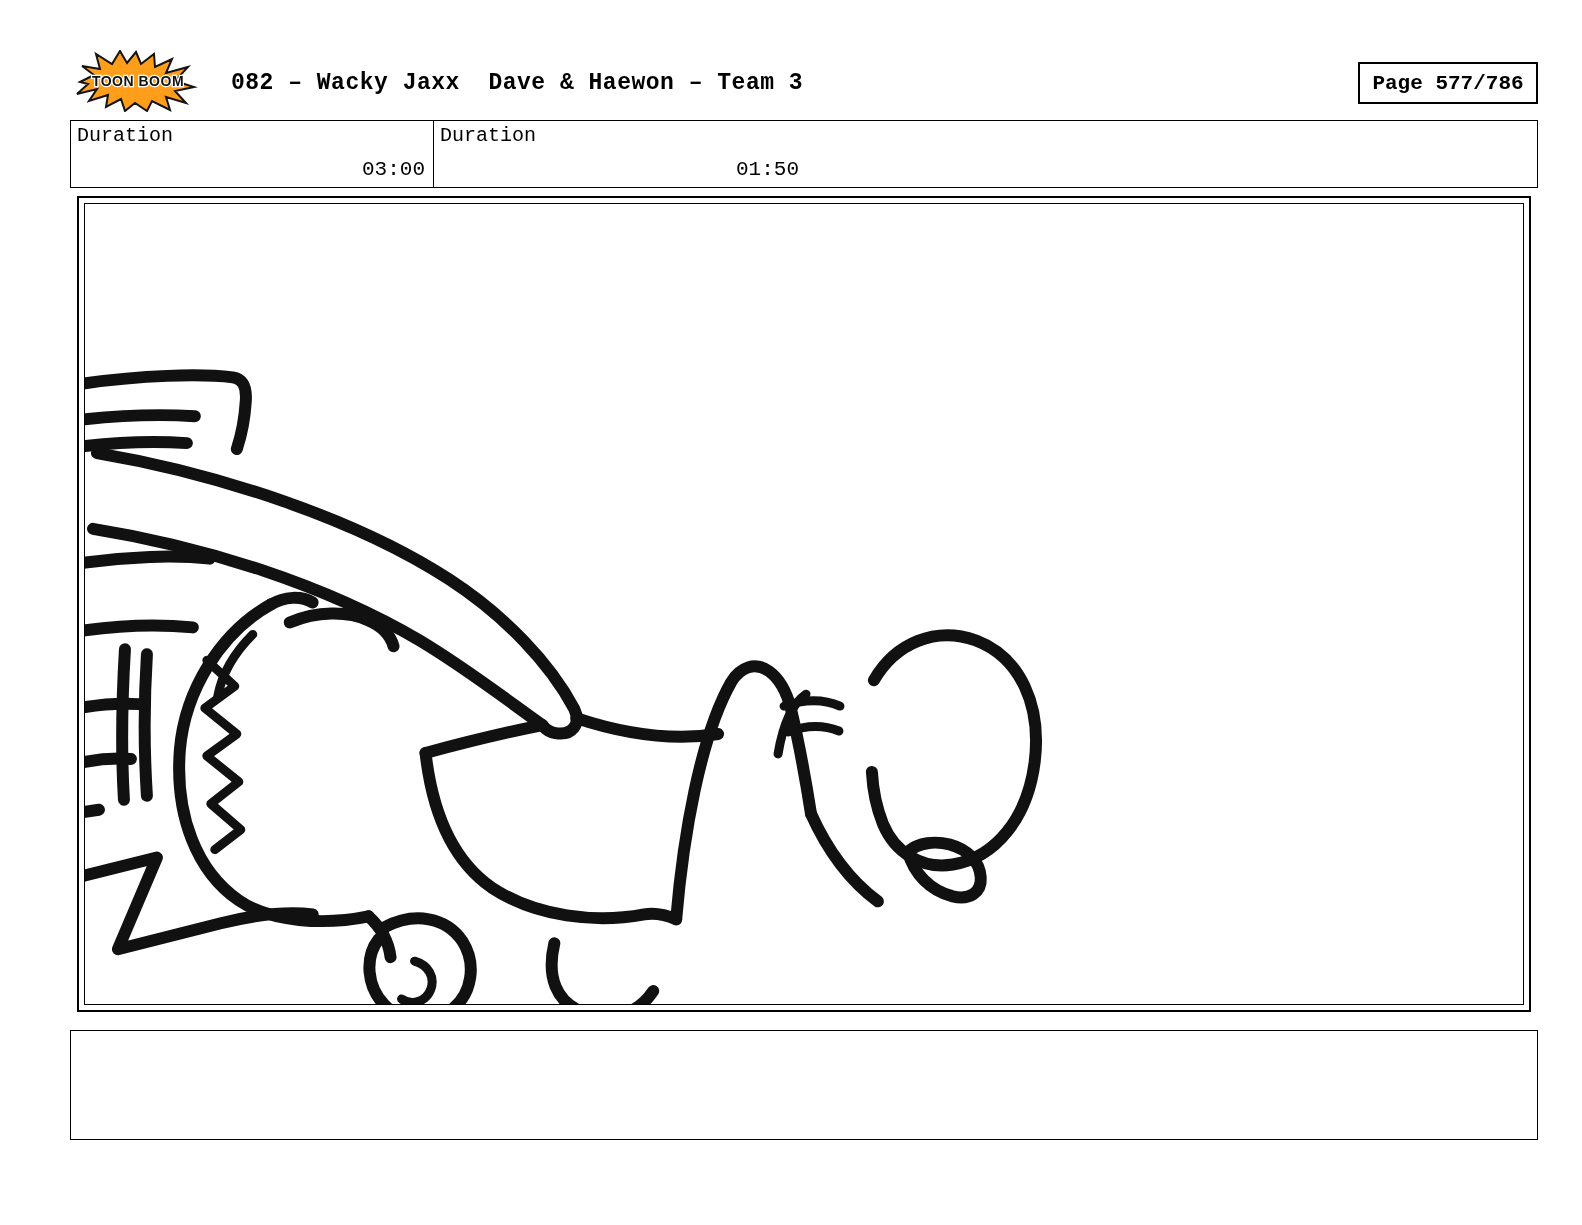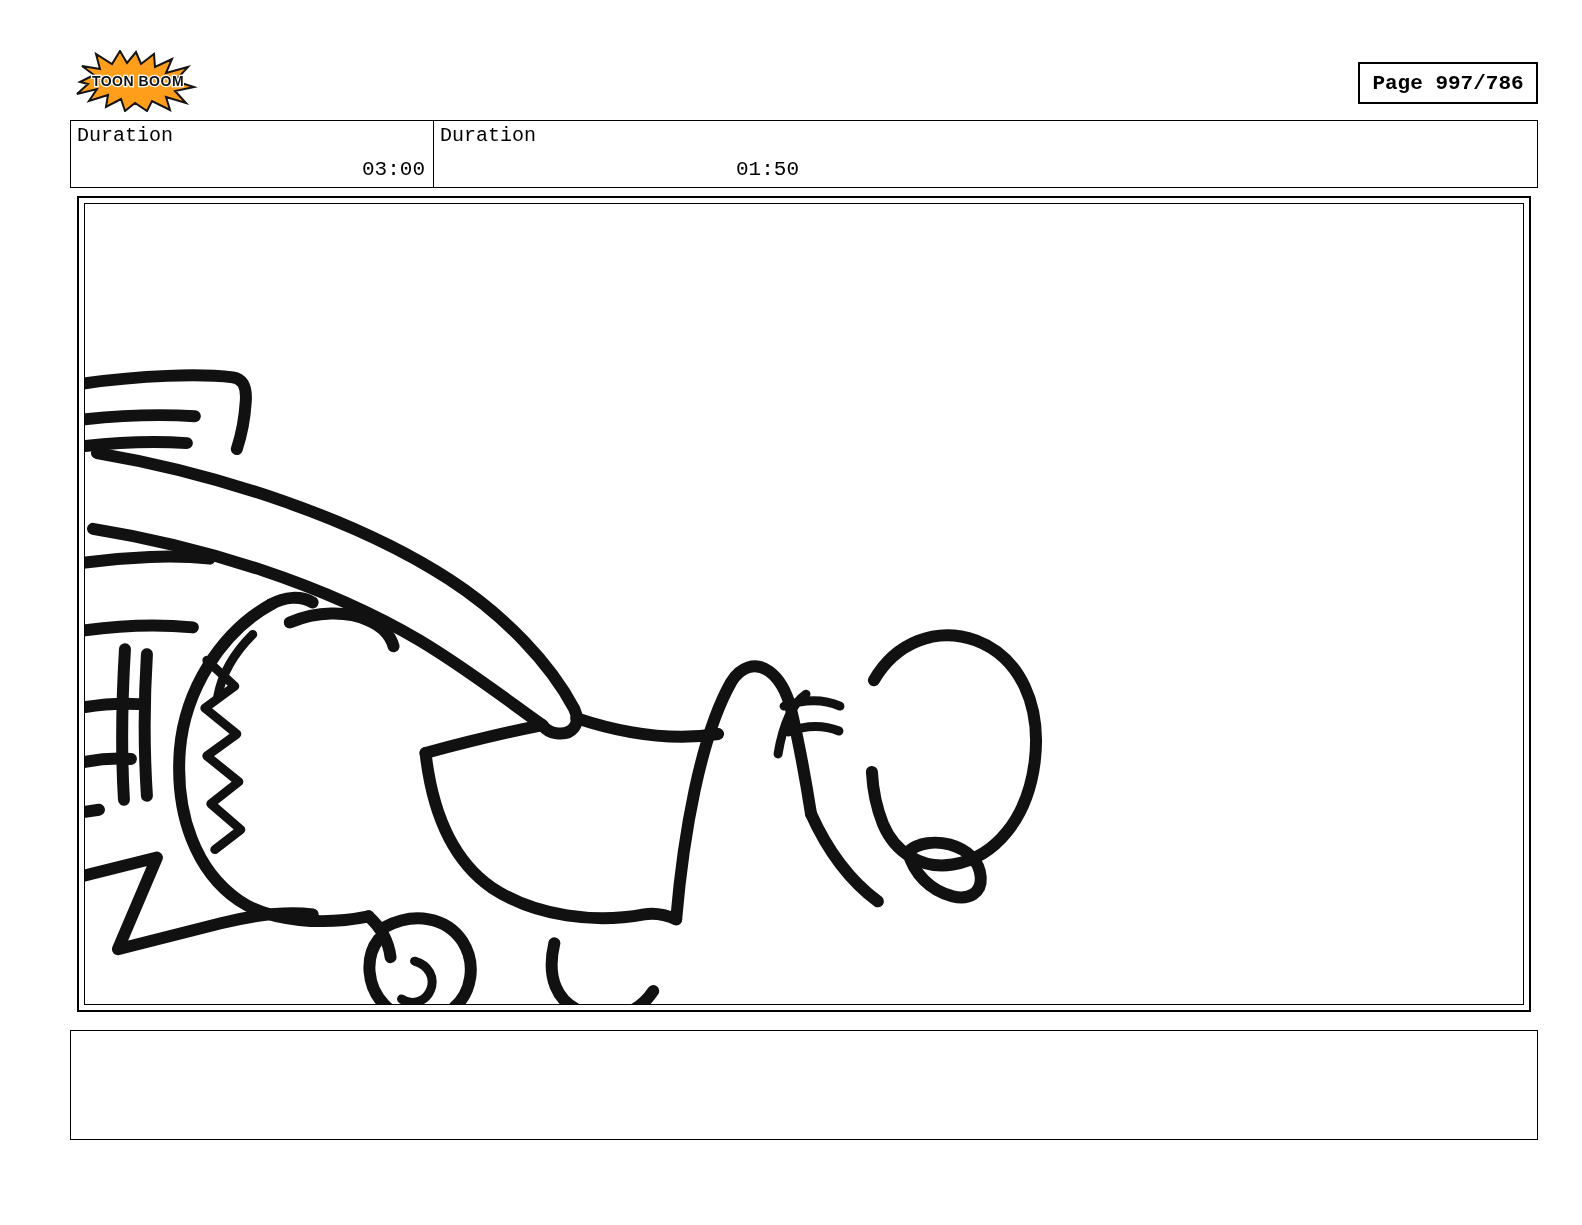--- a/index.html
+++ b/index.html
@@ -107,23 +107,24 @@
 </head>
 <body>
 
 <div class="page">
 
   <svg class="logo" viewBox="0 0 124 62" aria-hidden="true">
     <polygon points="4,32 18,25 6,16 24,19 20,4 36,14 44,1 51,13 60,2 65,14 78,4 79,17 96,9 90,23 112,17 99,31 118,37 99,41 110,53 90,47 94,60 76,51 71,61 59,53 49,61 45,49 30,57 32,45 13,51 21,39 1,44 12,34" fill="#ff9e1b" stroke="#141414" stroke-width="2" stroke-linejoin="miter"></polygon>
     <text x="62" y="36" text-anchor="middle" font-family="Liberation Sans, sans-serif" font-size="14" font-weight="bold" fill="#111" stroke="#ffffff" stroke-width="2.5" letter-spacing="0.5" style="paint-order: stroke fill;">TOON BOOM</text>
   </svg>
 
+  <div class="doc-title">082 – Wacky Jaxx  Dave &amp; Haewon – Team 3</div>
 
   <div class="page-box">
-    <span>Page 997/786</span>
+    <span>Page 577/786</span>
   </div>
 
   <div class="info-table">
     <div class="info-cell">
       <span class="info-label">Duration</span>
       <span class="info-value">03:00</span>
     </div>
     <div class="info-cell">
       <span class="info-label">Duration</span>
       <span class="info-value">01:50</span>

